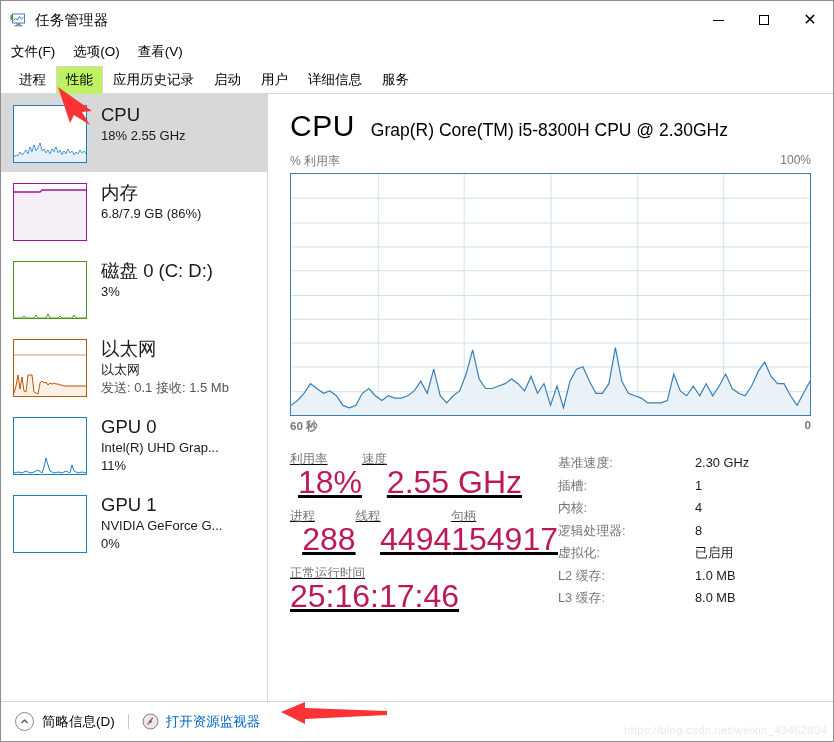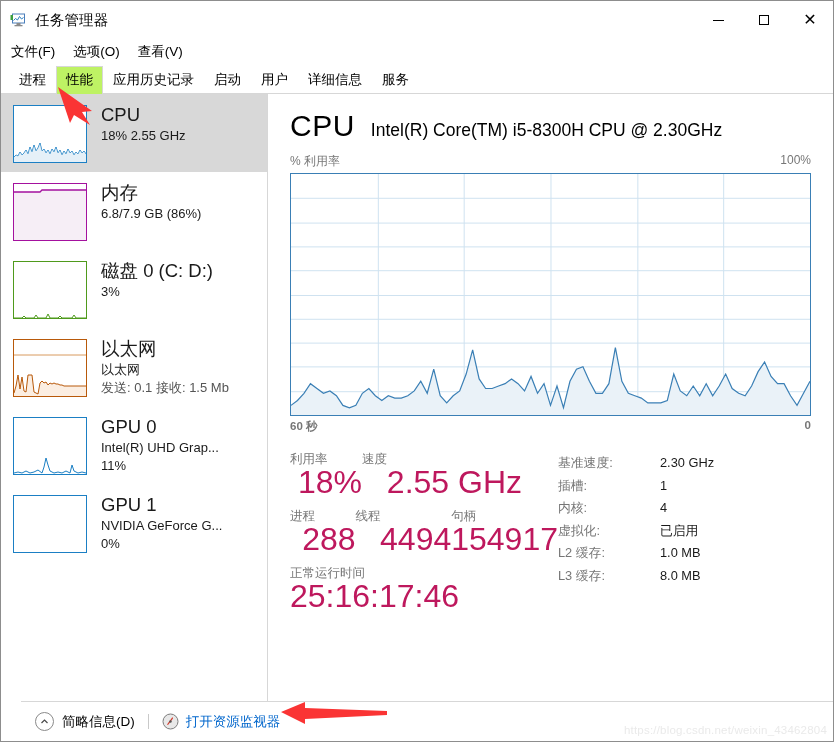--- a/index.html
+++ b/index.html
@@ -135,44 +135,43 @@
   .chart-foot {
     display: flex; justify-content: space-between;
     font-size: 11.5px; color: #777;
     margin-top: 3px;
     font-weight: bold;
   }
 
   
   .stats { display: flex; margin-top: 17px; }
   .stats-left { width: 268px; min-width: 268px; }
-  .stat-row { display: flex; margin-bottom: 11px; }
+  .stat-row { display: flex; margin-bottom: 11px; text-decoration: underline; }
   .stat-cell { }
   .stat-label { font-size: 12.5px; color: #767676; line-height: 17px; }
   .stat-value { font-size: 32px; color: #be185d; line-height: 29px; font-weight: 400; text-align: right; }
   .c-util { width: 72px; }
   .c-speed { width: 160px; }
   .c-proc { width: 72px; }
   .c-thread { width: 105px; }
   .c-handle { width: 110px; }
 
   .stats-right { flex: 1; padding-top: 1px; }
-  .spec-row { display: flex; font-size: 12.8px; line-height: 22.5px; }
+  .spec-row { display: flex; font-size: 12.8px; line-height: 22.5px; gap: 35px; }
   .spec-label { width: 102px; color: #767676; white-space: nowrap; }
   .spec-value { color: #1a1a1a; white-space: nowrap; }
 
   
   .statusbar {
     height: 40px; min-height: 40px;
     display: flex; align-items: center;
     border-top: 1px solid #d7d7d7;
     padding-left: 14px;
     background: #ffffff;
     position: relative;
-    margin-left: 20px;
   }
   .chev {
     width: 19px; height: 19px; border-radius: 50%;
     border: 1px solid #8a8a8a;
     display: flex; align-items: center; justify-content: center;
     margin-right: 8px; flex: none;
   }
   .chev svg { display: block; }
   .status-label { font-size: 13.5px; color: #000; }
   .status-sep { width: 1px; height: 15px; background: #c9c9c9; margin: 0 13px; }
@@ -322,21 +321,21 @@
           <div class="side-sub">0%</div>
         </div>
       </div>
 
     </div>
 
     <div class="main">
 
       <div class="main-head">
         <div class="main-title">CPU</div>
-        <div class="main-model">Intel(R) Core(TM) i5-8300H CPU @ 2.30GHz</div>
+        <div class="main-model">Grap(R) Core(TM) i5-8300H CPU @ 2.30GHz</div>
       </div>
 
       <div class="chart-labels">
         <span>% 利用率</span>
         <span>100%</span>
       </div>
 
       <div class="chart-box">
         <svg id="cpu-chart-svg" viewBox="0 0 520 243" preserveAspectRatio="none">
             <line x1="87.5" y1="0" x2="87.5" y2="243" stroke="#cfe2f0" stroke-width="1"></line>
@@ -405,20 +404,24 @@
           </div>
           <div class="spec-row">
             <span class="spec-label">插槽:</span>
             <span class="spec-value">1</span>
           </div>
           <div class="spec-row">
             <span class="spec-label">内核:</span>
             <span class="spec-value">4</span>
           </div>
           <div class="spec-row">
+            <span class="spec-label">逻辑处理器:</span>
+            <span class="spec-value">8</span>
+          </div>
+          <div class="spec-row">
             <span class="spec-label">虚拟化:</span>
             <span class="spec-value">已启用</span>
           </div>
           <div class="spec-row">
             <span class="spec-label">L2 缓存:</span>
             <span class="spec-value">1.0 MB</span>
           </div>
           <div class="spec-row">
             <span class="spec-label">L3 缓存:</span>
             <span class="spec-value">8.0 MB</span>

